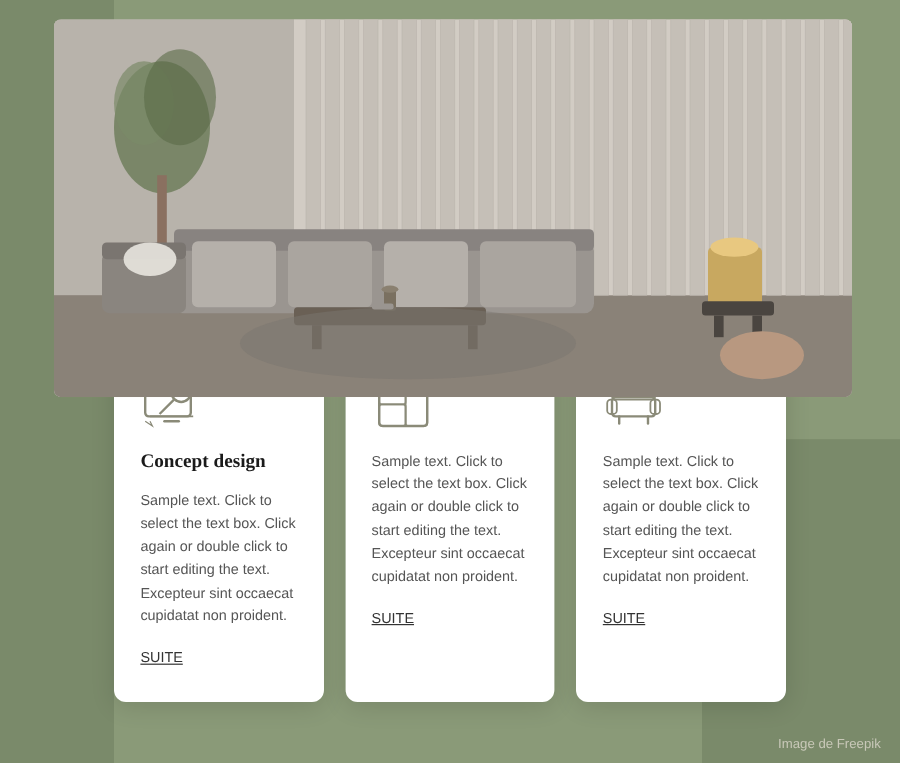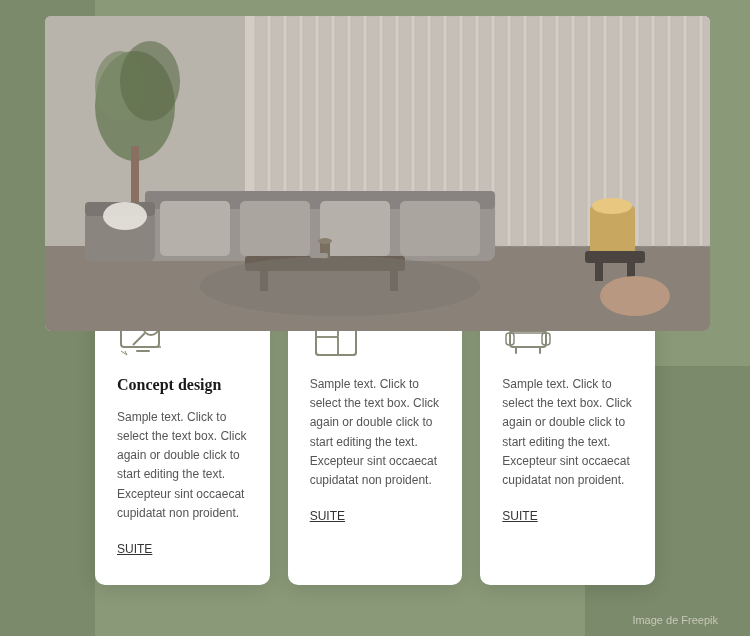--- a/index.html
+++ b/index.html
@@ -60,21 +60,21 @@
       text-decoration: underline;
       font-family: Arial, sans-serif;
       cursor: pointer;
       display: inline-block;
     }
 
     
     .freepik-credit {
       position: absolute;
       bottom: 10px;
-      right: 32px;
+      right: 16px;
       font-size: 11px;
       color: #c8c8b8;
       font-family: Arial, sans-serif;
     }
 
     .page-wrapper {
       position: relative;
       width: 750px;
       height: 636px;
       background-color: #8a9a7a;

